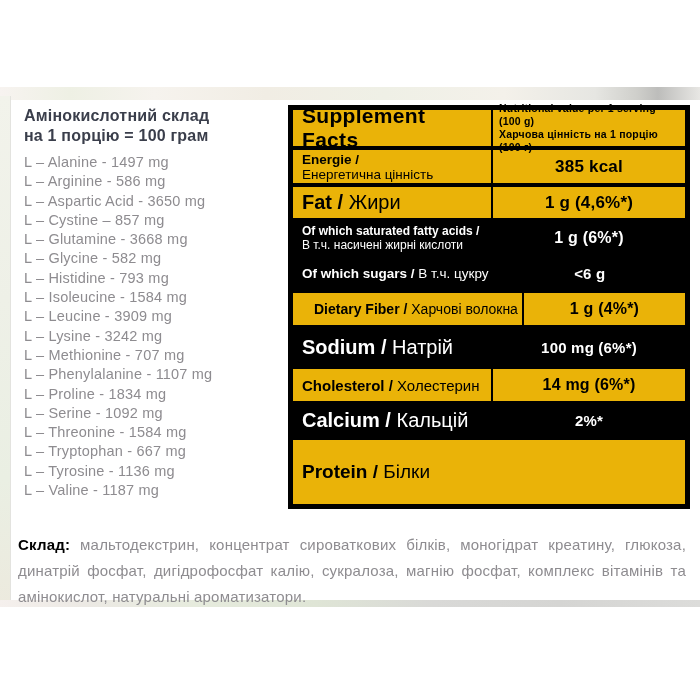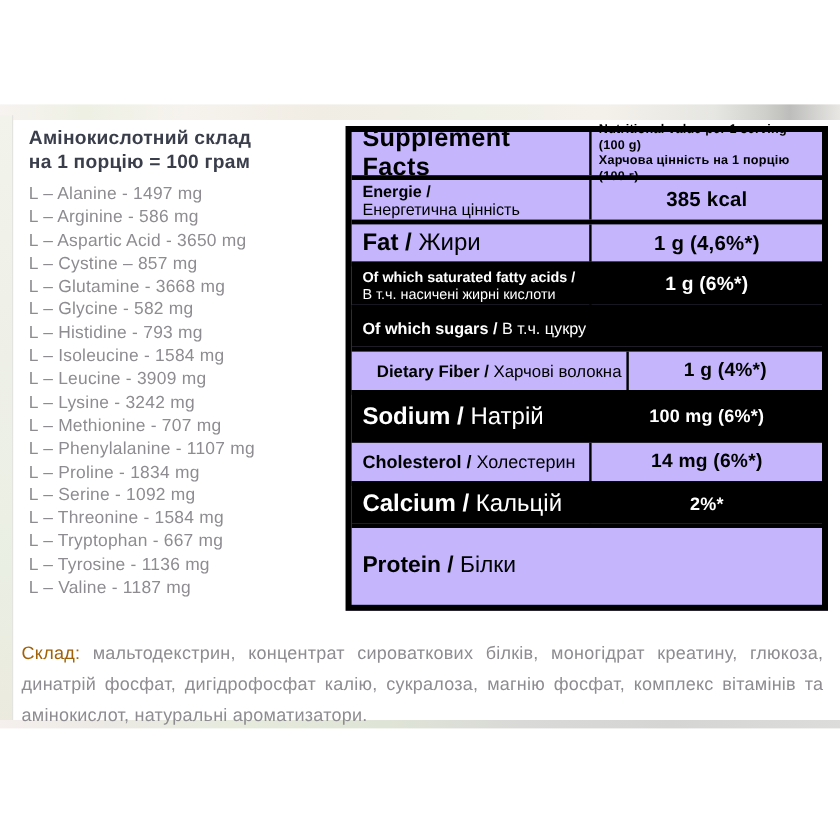--- a/index.html
+++ b/index.html
@@ -30,21 +30,21 @@
     font-size:16px;font-weight:bold;line-height:19.5px;color:#3a3e4b;letter-spacing:.2px;
   }
   .amino-list{margin-top:8px;}
   .amino-item{
     font-size:14.5px;line-height:19.3px;color:#8e8c90;letter-spacing:.2px;white-space:nowrap;
   }
 
   
   .facts{
     position:absolute;left:288px;top:105px;width:402px;height:404px;
-    border:5px solid #000;box-sizing:border-box;background:#c4b5fd;
+    border:5px solid #000;box-sizing:border-box;background:#eab308;
     display:flex;flex-direction:column;color:#000;
   }
   .frow{display:flex;flex:0 0 auto;box-sizing:border-box;border-top:4px solid #000;}
   .frow:first-child{border-top:none;}
   .frow.black{background:#000;color:#fff;}
   .fcell-label{
     flex:0 0 198px;display:flex;flex-direction:column;justify-content:center;
     padding:2px 4px 2px 9px;box-sizing:border-box;
   }
   .fcell-value{
@@ -78,21 +78,21 @@
   .h-sodium{height:40px;}
   .h-chol{height:36px;}
   .h-calcium{height:35px;}
   .h-protein{flex:1 1 auto;}
 
   
   .composition{
     position:absolute;left:18px;top:517px;width:668px;
     font-size:15px;line-height:26px;color:#8e8c90;text-align:justify;letter-spacing:.2px;
   }
-  .composition b{color:#a16207;font-weight:normal;}
+  .composition b{color:#000000;font-weight:bold;}
 </style>
 </head>
 <body>
 
 <div class="edge-top"></div>
 <div class="edge-left"></div>
 <div class="edge-bottom"></div>
 
 <div class="amino">
   <div class="amino-title">
@@ -154,20 +154,21 @@
       <span>В т.ч. насичені жирні кислоти</span>
     </div>
     <div class="fcell-value">1 g (6%*)</div>
   </div>
 
 
   <div class="frow black h-sugars">
     <div class="fcell-label">
       <span class="inline-label lbl-sm"><b>Of which sugars /</b> <span>В т.ч. цукру</span></span>
     </div>
+    <div class="fcell-value" style="font-size:15px;">&lt;6 g</div>
   </div>
 
   <div class="frow h-fiber">
     <div class="fcell-label">
       <span class="inline-label" style="font-size:14px;"><b>Dietary Fiber /</b> <span>Харчові волокна</span></span>
     </div>
     <div class="fcell-value">1 g (4%*)</div>
   </div>
 
   <div class="frow black h-sodium">

